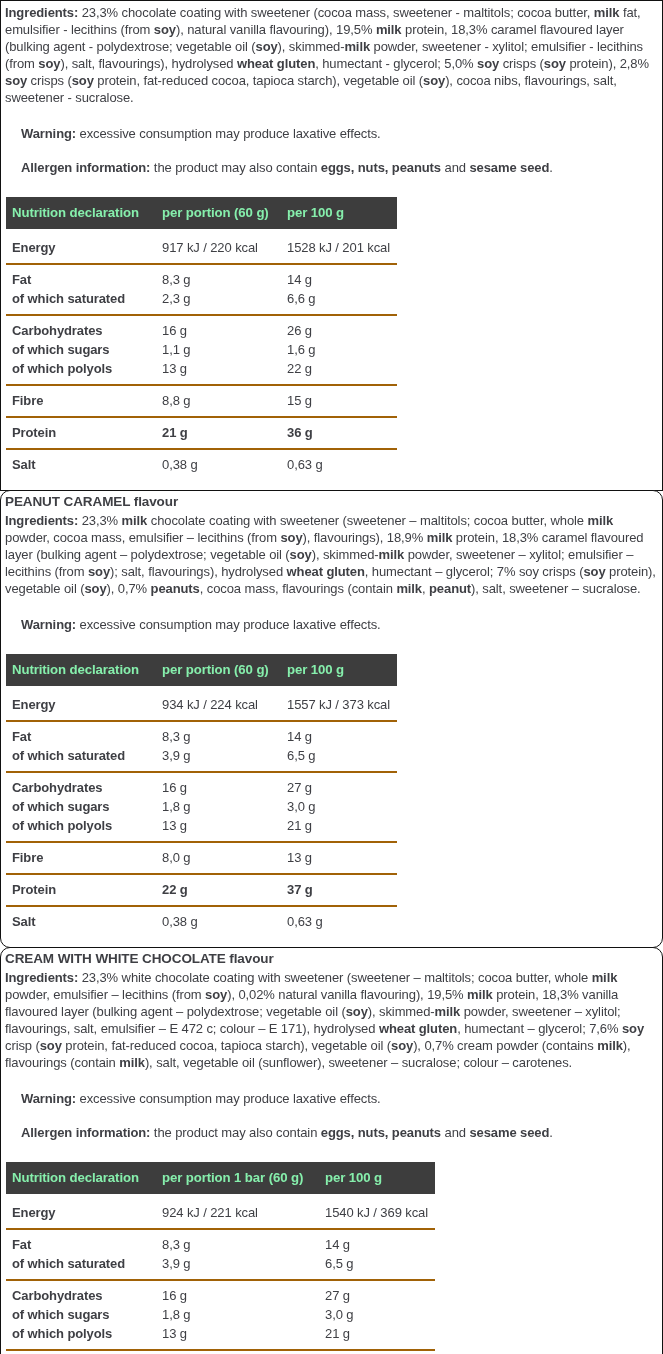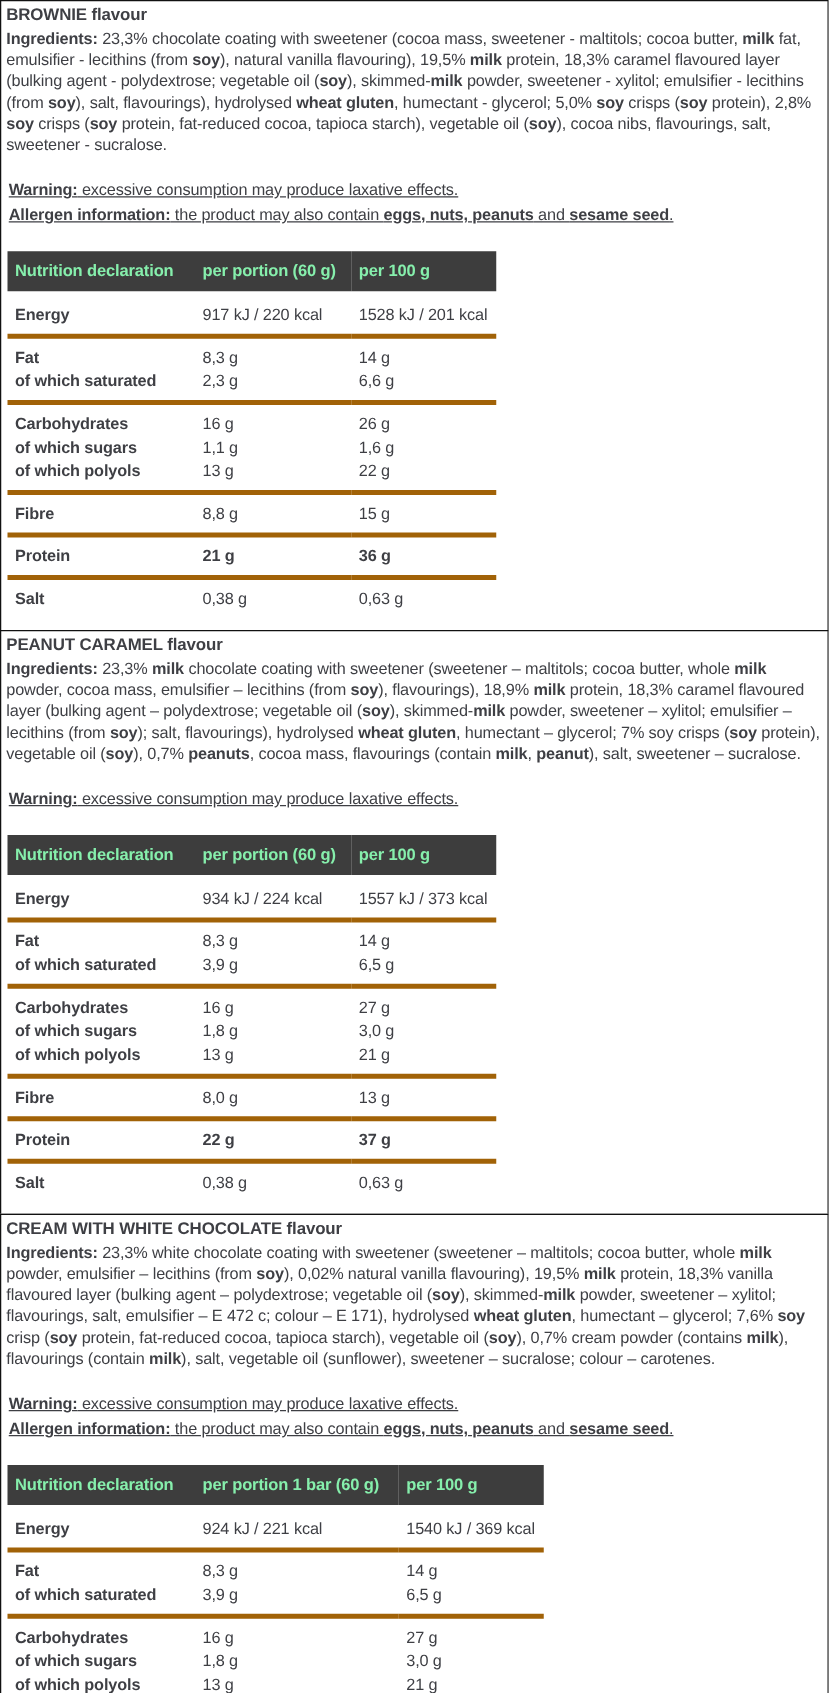--- a/index.html
+++ b/index.html
@@ -11,30 +11,30 @@
     color:#3e3f44;
     letter-spacing:-0.1px;
   }
   #document-root{width:663px;}
   .flavour-section{
     border:1px solid #111;
     padding:2px 6px 10px 4px;
     background:#fff;
     box-sizing:border-box;
   }
-  .flavour-section + .flavour-section{margin-top:-1px;}
+  .flavour-section + .flavour-section{margin-top:-1px;border-radius:10px;}
   .flavour-title{
     margin:0;
     font-size:13.5px;
     font-weight:700;
     line-height:18px;
   }
   .ingredients{margin:1px 0 0 0;}
   .warn-block{margin-top:19px;}
-  .warn-block p{margin:2px;line-height:18px;text-decoration:underline;}
+  .warn-block p{margin:16px;line-height:18px;}
   b{font-weight:700;}
   table.nutrition-table{
     border-collapse:collapse;
     table-layout:fixed;
     width:391px;
     margin-top:20px;
     margin-left:1px;
   }
   table.nutrition-table.wide{width:429px;}
   col.c1{width:150px;}
@@ -50,36 +50,35 @@
     text-align:left;
     padding:7px 2px 8px 6px;
     white-space:nowrap;
   }
   .nutrition-table td{
     padding:1px 0 1px 6px;
     vertical-align:top;
   }
   .nutrition-table td:first-child{font-weight:700;}
   .nutrition-table tr.group-start td{
-    border-top:4px solid #a16207;
+    border-top:2px solid #a16207;
     padding-top:6px;
   }
   .nutrition-table tr.group-start.first-group td{
     border-top:none;
     padding-top:10px;
   }
   .nutrition-table tr.group-end td{padding-bottom:7px;}
   .nutrition-table tr.row-bold td{font-weight:700;}
 </style>
 </head>
 <body>
 
 <div id="document-root">
   <section class="flavour-section">
-    <h2 class="flavour-title">BROWNIE flavour</h2>
     <p class="ingredients"><b>Ingredients:</b> 23,3% chocolate coating with sweetener (cocoa mass, sweetener - maltitols; cocoa butter, <b>milk</b> fat, emulsifier - lecithins (from <b>soy</b>), natural vanilla flavouring), 19,5% <b>milk</b> protein, 18,3% caramel flavoured layer (bulking agent - polydextrose; vegetable oil (<b>soy</b>), skimmed-<b>milk</b> powder, sweetener - xylitol; emulsifier - lecithins (from <b>soy</b>), salt, flavourings), hydrolysed <b>wheat gluten</b>, humectant - glycerol; 5,0% <b>soy</b> crisps (<b>soy</b> protein), 2,8% <b>soy</b> crisps (<b>soy</b> protein, fat-reduced cocoa, tapioca starch), vegetable oil (<b>soy</b>), cocoa nibs, flavourings, salt, sweetener - sucralose.</p>
     <div class="warn-block">
       <p class="warning"><b>Warning:</b> excessive consumption may produce laxative effects.</p>
       <p class="allergen"><b>Allergen information:</b> the product may also contain <b>eggs, nuts, peanuts</b> and <b>sesame seed</b>.</p>
     </div>
     <table class="nutrition-table">
       <colgroup>
         <col class="c1">
           <col class="c2">
           <col class="c3">

